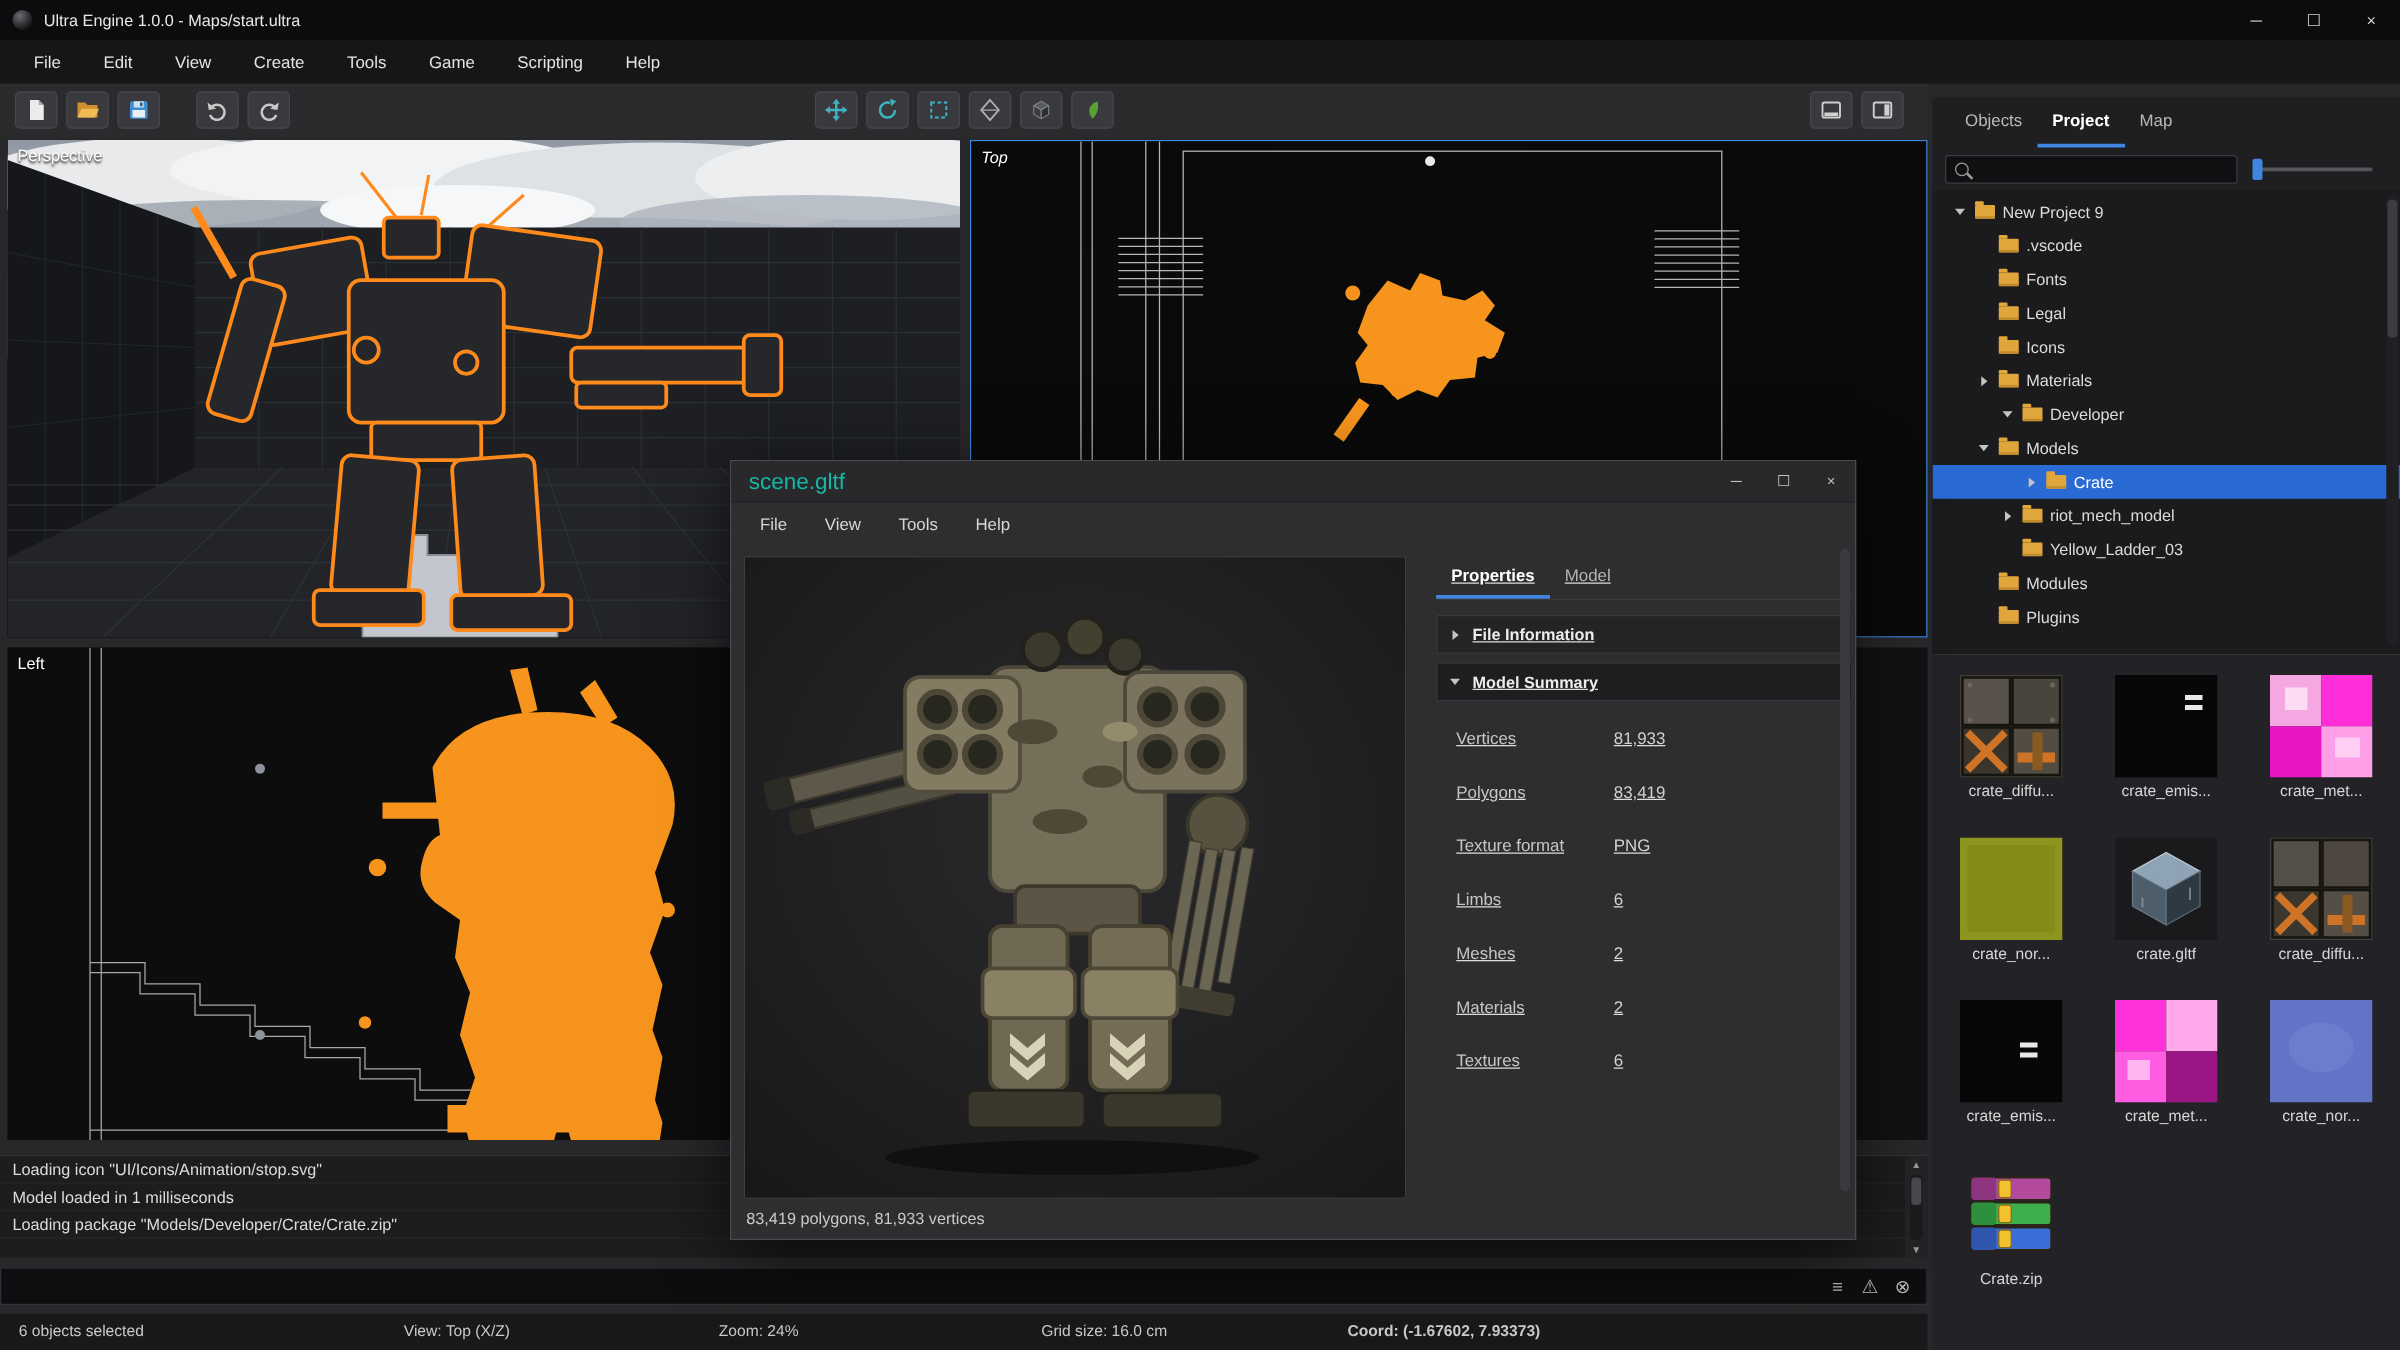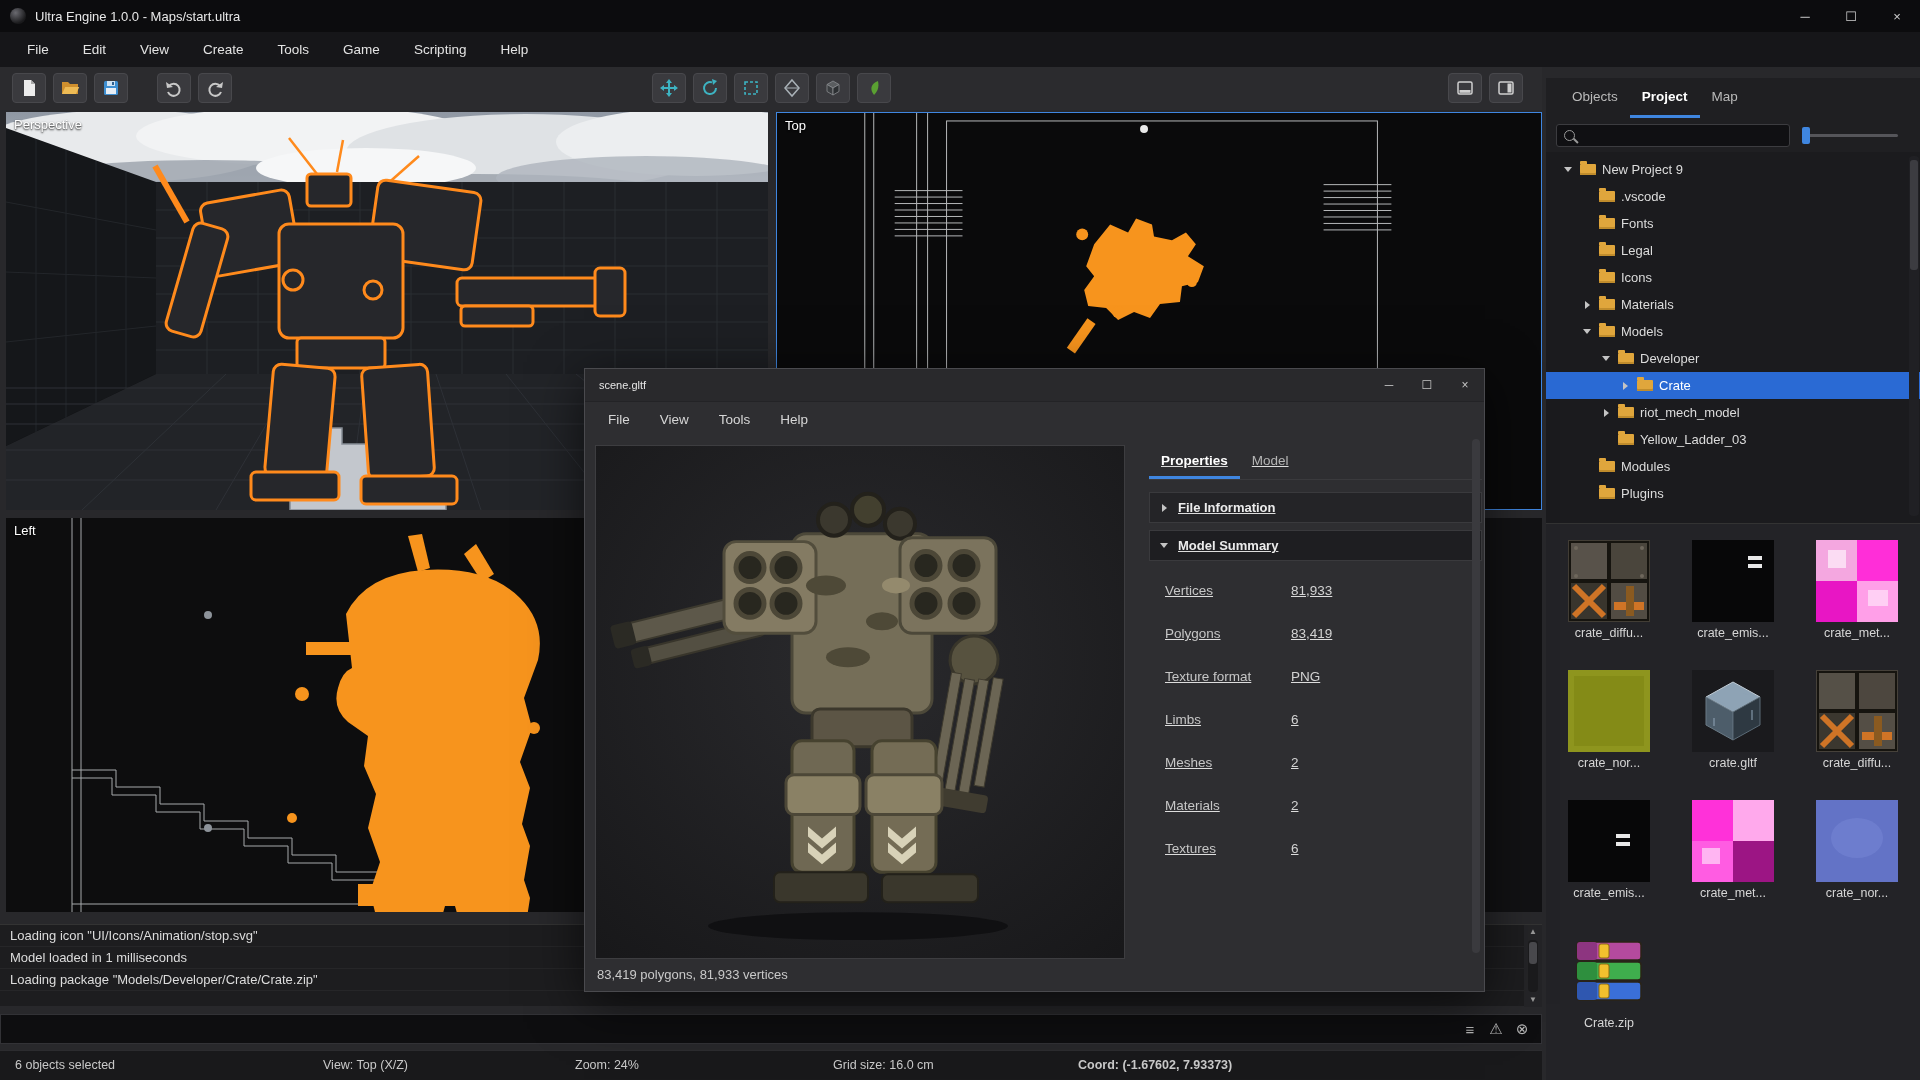--- a/index.html
+++ b/index.html
@@ -25,21 +25,21 @@
   .toolbar{position:absolute;left:0;top:67px;width:1542px;height:43px;background:#2b2b2e;}
   .tb-group{position:absolute;top:6px;display:flex;}
   .tb{width:34px;height:30px;margin-right:7px;border-radius:4px;background:#3a3a3e;
       border:1px solid #48484c;display:flex;align-items:center;justify-content:center;box-sizing:border-box;}
 
   
   .vp{position:absolute;background:#0b0b0c;overflow:hidden;}
   .vp-label{position:absolute;left:8px;top:5px;color:#fff;font-size:13px;z-index:2;
             text-shadow:0 1px 2px #000;}
   #vp-persp{left:6px;top:112px;width:762px;height:398px;}
-  #vp-top{left:776px;top:112px;width:766px;height:398px;border:1px solid #3f86e0;box-sizing:border-box;}
+  #vp-top{left:776px;top:112px;width:766px;height:398px;border:1px solid #3f86e0;box-sizing:border-box;font-style:italic;}
   #vp-left{left:6px;top:518px;width:762px;height:394px;}
   #vp-br{left:776px;top:518px;width:766px;height:394px;background:#121214;}
   .vp svg{display:block;width:100%;height:100%;}
 
   
   .console{position:absolute;left:0;top:924px;width:1542px;height:82px;background:#1d1d1f;
            border-top:1px solid #333;box-sizing:border-box;}
   .console-line{height:21px;line-height:21px;padding-left:10px;color:#dcdcdc;font-size:13px;
                 border-bottom:1px solid #262628;white-space:nowrap;}
   .console-scroll{position:absolute;right:0;top:0;width:18px;height:82px;background:#242427;
@@ -98,21 +98,21 @@
   .thumb{width:82px;height:82px;display:flex;align-items:center;justify-content:center;}
   .thumb svg{display:block;}
   .asset-label{margin-top:4px;font-size:12.5px;color:#d6d6d6;max-width:116px;white-space:nowrap;
                overflow:hidden;text-overflow:ellipsis;}
 
   
   .model-window{position:absolute;left:584px;top:368px;width:901px;height:624px;background:#2e2e31;
                 border:1px solid #4a4a4e;box-sizing:border-box;z-index:20;
                 box-shadow:0 12px 50px rgba(0,0,0,0.65);}
   .mw-titlebar{height:32px;background:#29292c;display:flex;align-items:center;border-bottom:1px solid #232326;}
-  .mw-title{margin-left:14px;color:#e5e5e5;font-size:11px;}
+  .mw-title{margin-left:14px;color:#14b8a6;font-size:18px;}
   .mw-controls{margin-left:auto;display:flex;height:100%;}
   .mw-btn{width:38px;height:100%;display:flex;align-items:center;justify-content:center;color:#c4c4c4;font-size:12px;}
   .mw-menubar{height:36px;display:flex;align-items:center;padding-left:8px;}
   .mw-menu-item{padding:0 15px;line-height:36px;color:#d6d6d6;font-size:13.5px;}
   .mw-preview{position:absolute;left:10px;top:76px;width:530px;height:514px;background:#1c1c1e;
               border:1px solid #3d3d40;box-sizing:border-box;}
   .mw-preview svg{display:block;width:100%;height:100%;}
   .mw-right{position:absolute;left:564px;top:76px;width:333px;text-decoration:underline;}
   .mw-tabs{display:flex;border-bottom:1px solid #3a3a3d;height:34px;}
   .mw-tab{padding:8px 12px 0;color:#b5b5b5;font-size:13.5px;border-bottom:3px solid transparent;box-sizing:border-box;}
@@ -429,33 +429,33 @@
           <span class="folder"></span>
         <span>Icons</span>
       </div>
       <div class="tree-row lvl1">
         <span class="tw">
             <span class="arr-c"></span>
           </span>
         <span class="folder"></span>
         <span>Materials</span>
       </div>
+      <div class="tree-row lvl2">
+        <span class="tw">
+            <span class="arr-e"></span>
+          </span>
+        <span class="folder"></span>
+        <span>Developer</span>
+      </div>
       <div class="tree-row lvl1">
         <span class="tw">
             <span class="arr-e"></span>
           </span>
         <span class="folder"></span>
         <span>Models</span>
-      </div>
-      <div class="tree-row lvl2">
-        <span class="tw">
-            <span class="arr-e"></span>
-          </span>
-        <span class="folder"></span>
-        <span>Developer</span>
       </div>
       <div class="tree-row lvl3 selected">
         <span class="tw">
             <span class="arr-c"></span>
           </span>
         <span class="folder"></span>
         <span>Crate</span>
       </div>
       <div class="tree-row lvl2">
         <span class="tw">

